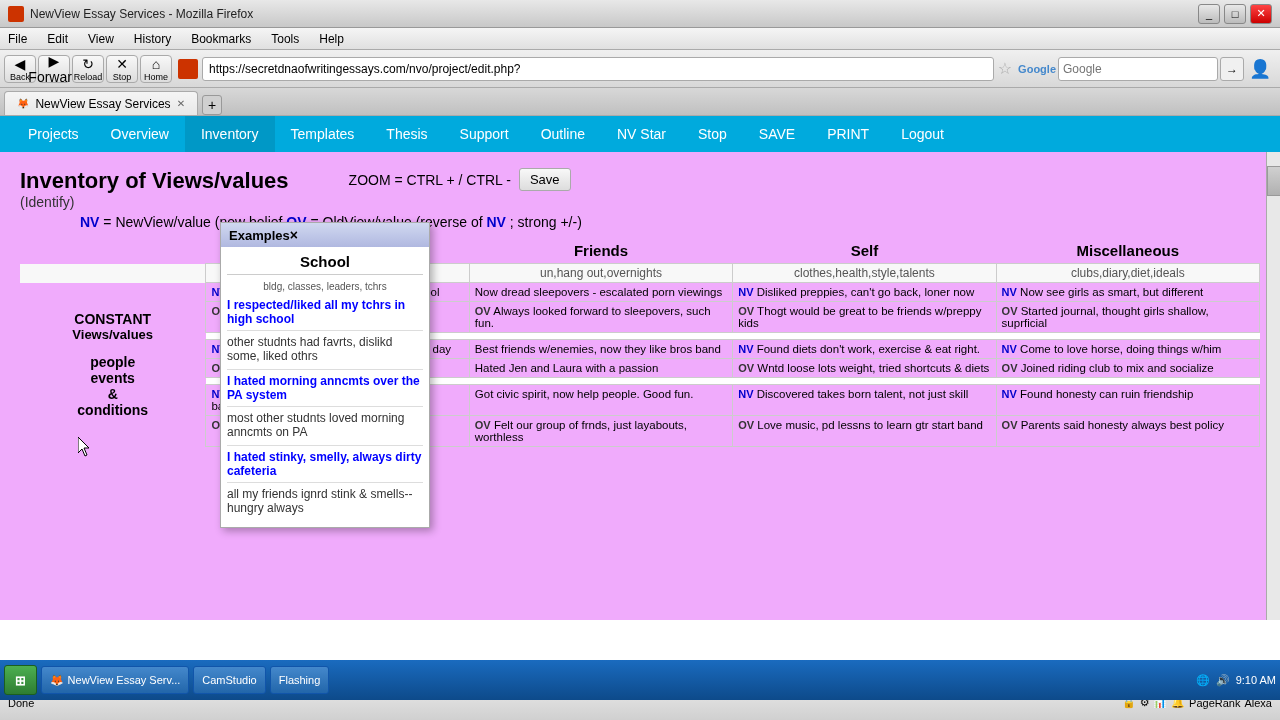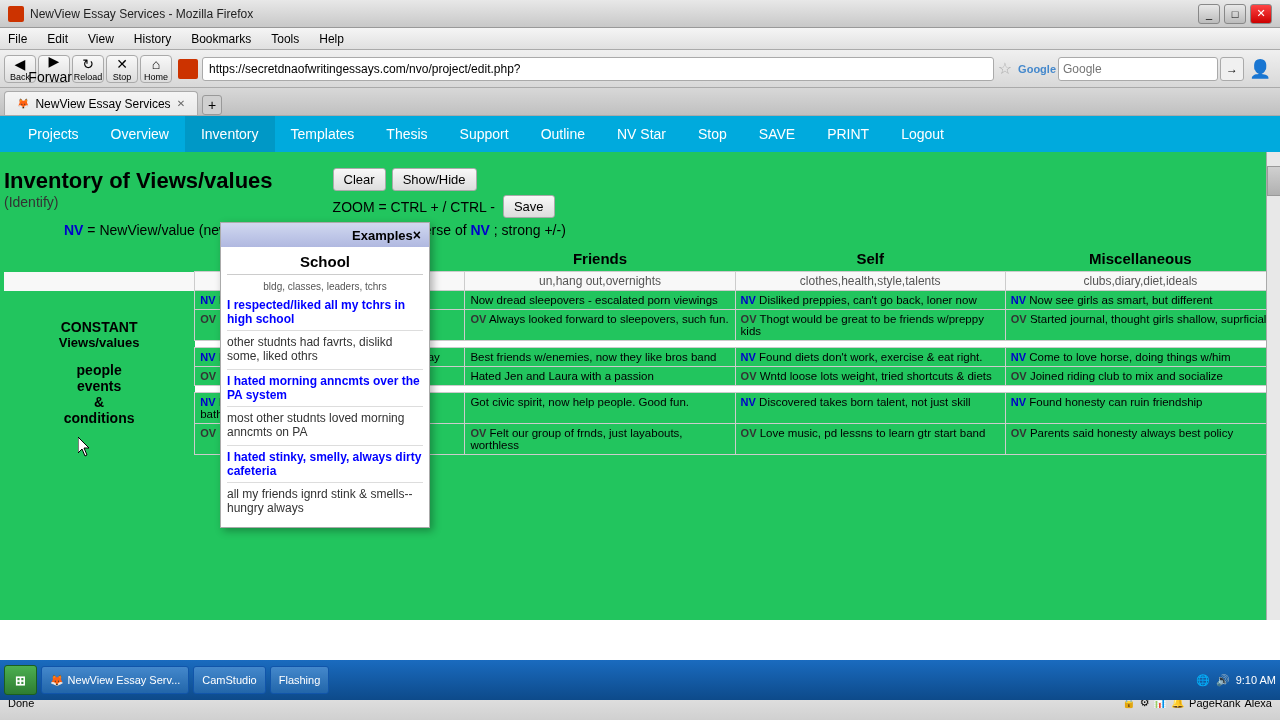--- a/index.html
+++ b/index.html
@@ -96,22 +96,22 @@
       height: 36px;
       display: flex;
       align-items: center;
       cursor: pointer;
       text-decoration: none;
     }
     .app-nav-item.active { background: rgba(0,0,0,0.1); }
 
     
     .main-content {
-      background: #22c55e;
-      padding: 16px 4px;
+      background: #f0abfc;
+      padding: 16px 20px;
       position: relative;
       overflow: hidden;
       height: calc(720px - 28px - 22px - 38px - 28px - 36px - 20px);
     }
     .page-title { font-size: 22px; font-weight: bold; }
     .page-subtitle { font-size: 14px; color: #333; }
     .header-btn { 
       border: 1px solid #aaa; 
       border-radius: 3px; 
       background: linear-gradient(to bottom, #f8f8f8, #ddd); 
@@ -160,21 +160,21 @@
       box-shadow: 3px 3px 8px rgba(0,0,0,0.3);
       font-size: 12px;
       pointer-events: all;
       z-index: 100;
     }
     .popup-header {
       background: linear-gradient(to bottom, #d0d8f0, #b0b8e0);
       padding: 4px 8px;
       display: flex;
       align-items: center;
-      justify-content: flex-end;
+      justify-content: flex-start;
       font-size: 13px;
       font-weight: bold;
     }
     .popup-close { cursor: pointer; font-size: 14px; font-weight: bold; }
     .popup-body { padding: 6px; }
     .popup-body .popup-title { font-weight: bold; font-size: 15px; text-align: center; margin-bottom: 6px; border-bottom: 1px solid #ccc; padding-bottom: 4px; }
     .popup-body .popup-sub { font-size: 10px; color: #555; text-align: center; margin-bottom: 6px; }
     .popup-entry { margin-bottom: 6px; }
     .popup-nv { color: #0000ff; font-weight: bold; font-size: 12px; }
     .popup-ov { color: #333; font-size: 12px; }
@@ -322,24 +322,20 @@
 </div>
 
 <div class="main-content" style="position:relative; overflow:hidden; height: 468px;">
 
   <div style="display:flex; align-items:flex-start; margin-bottom:4px;">
     <div>
       <div class="page-title">Inventory of Views/values</div>
       <div class="page-subtitle">(Identify)</div>
     </div>
     <div style="margin-left:60px; display:flex; flex-direction:column; gap:4px;">
-      <div style="display:flex; gap:6px;">
-        <button class="header-btn">Clear</button>
-        <button class="header-btn">Show/Hide</button>
-      </div>
       <div style="display:flex; align-items:center; gap:8px; font-size:14px;">
         <span>ZOOM = CTRL + / CTRL -</span>
         <button class="save-btn header-btn">Save</button>
       </div>
     </div>
   </div>
 
   <div style="font-size:14px; margin-bottom:8px; margin-left:60px;">
     <span class="nv-blue">NV</span>
     <span> = NewView/value (new belief  </span>

